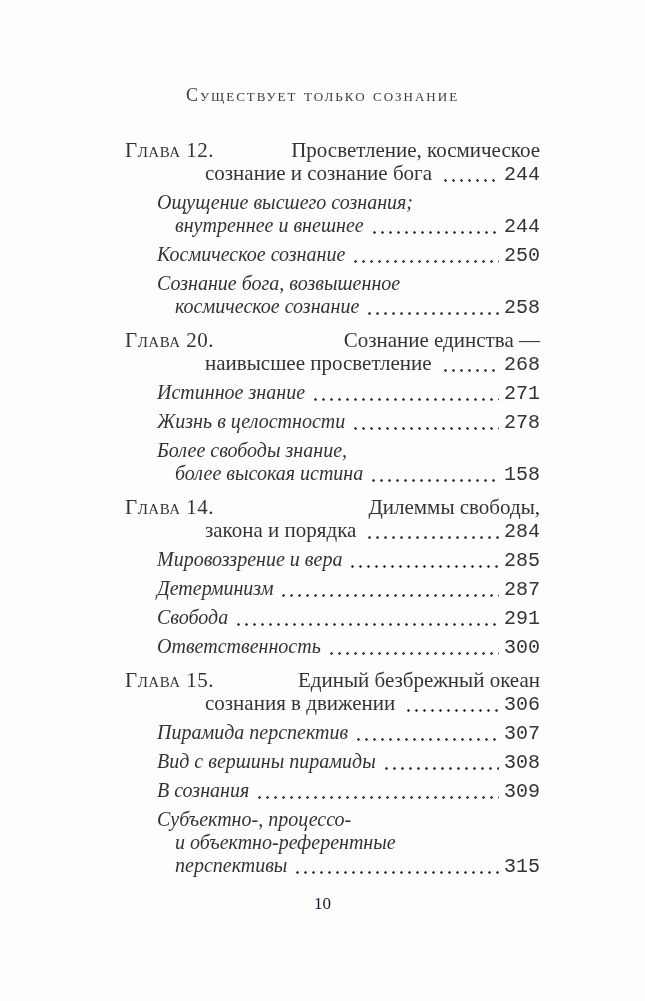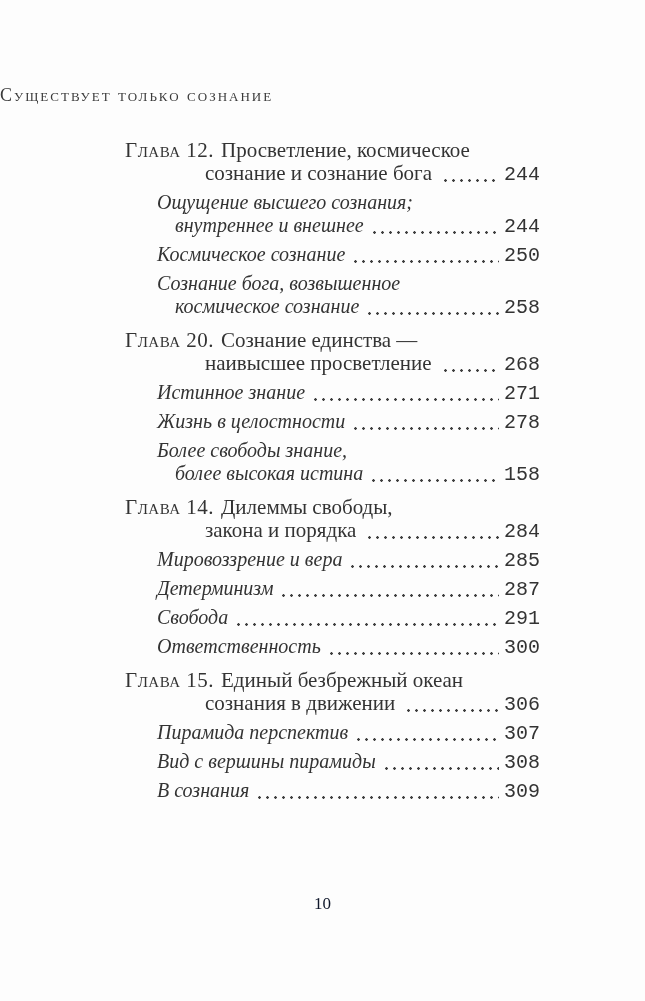--- a/index.html
+++ b/index.html
@@ -14,21 +14,21 @@
     height: 1001px;
     background: #fdfdfd;
     overflow: hidden;
     color: #333333;
   }
   .running-header {
     position: absolute;
     top: 85px;
     left: 0;
     right: 0;
-    text-align: left;
+    text-align: center;
     font-variant: small-caps;
     letter-spacing: 2px;
     font-size: 18px;
     color: #3a3a3a;
   }
   .toc {
     position: absolute;
     top: 139px;
     left: 125px;
     right: 105px;
@@ -38,21 +38,21 @@
   .entry:first-child { margin-top: 0; }
   .line {
     display: flex;
     align-items: baseline;
     line-height: 23px;
   }
   .chapter .line {
     font-size: 21px;
     padding-left: 80px;
   }
-  .chapter .line.first { padding-left: 0; }
+  .chapter .line.first { padding-left: 0; justify-content: space-between; }
   .sub .line {
     font-style: italic;
     font-size: 20px;
     padding-left: 50px;
   }
   .sub .line.first { padding-left: 32px; text-align: center; }
   .chap-label {
     font-variant: small-caps;
     letter-spacing: 0.5px;
     margin-right: 7px;
@@ -236,16 +236,29 @@
           <span class="pg">308</span>
         </div>
       </div>
       <div class="entry sub">
         <div class="line first">
           <span class="txt">В сознания</span>
           <span class="dots"></span>
           <span class="pg">309</span>
         </div>
       </div>
+      <div class="entry sub">
+        <div class="line first">
+          <span class="txt">Субъектно-, процессо-</span>
+        </div>
+        <div class="line cont">
+          <span class="txt">и объектно-референтные</span>
+        </div>
+        <div class="line cont">
+          <span class="txt">перспективы</span>
+          <span class="dots"></span>
+          <span class="pg">315</span>
+        </div>
+      </div>
     </div>
 
   <div class="folio">10</div>
 </div>
 
 </body></html>

